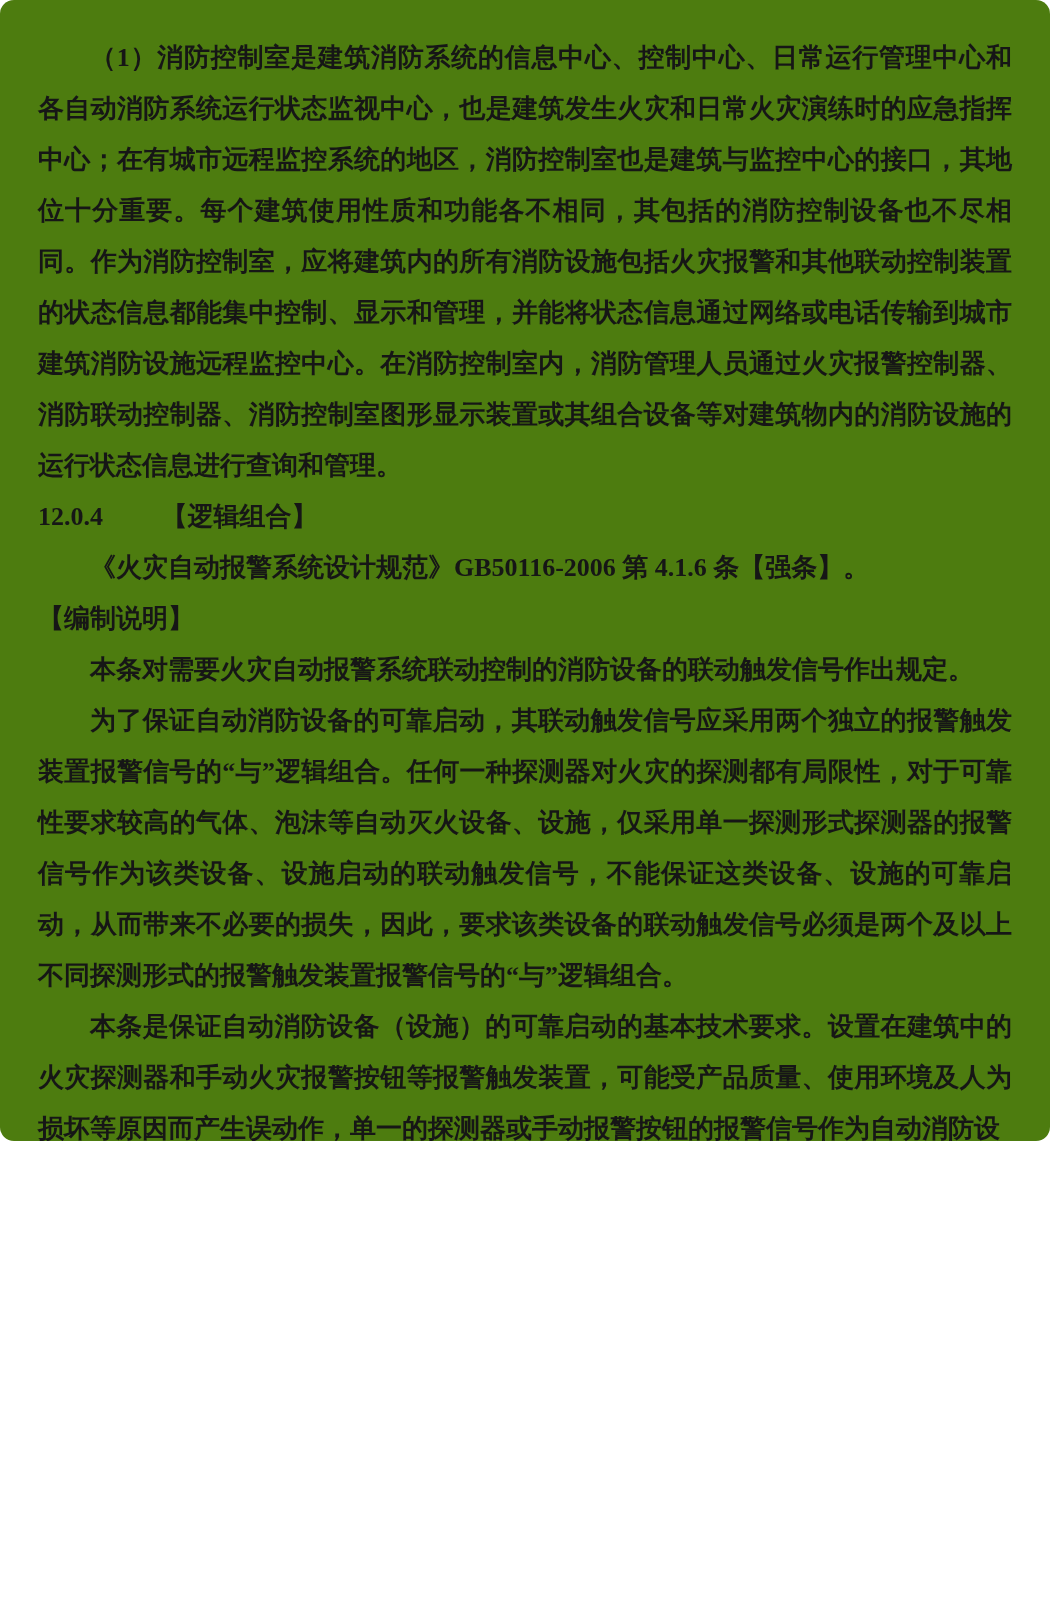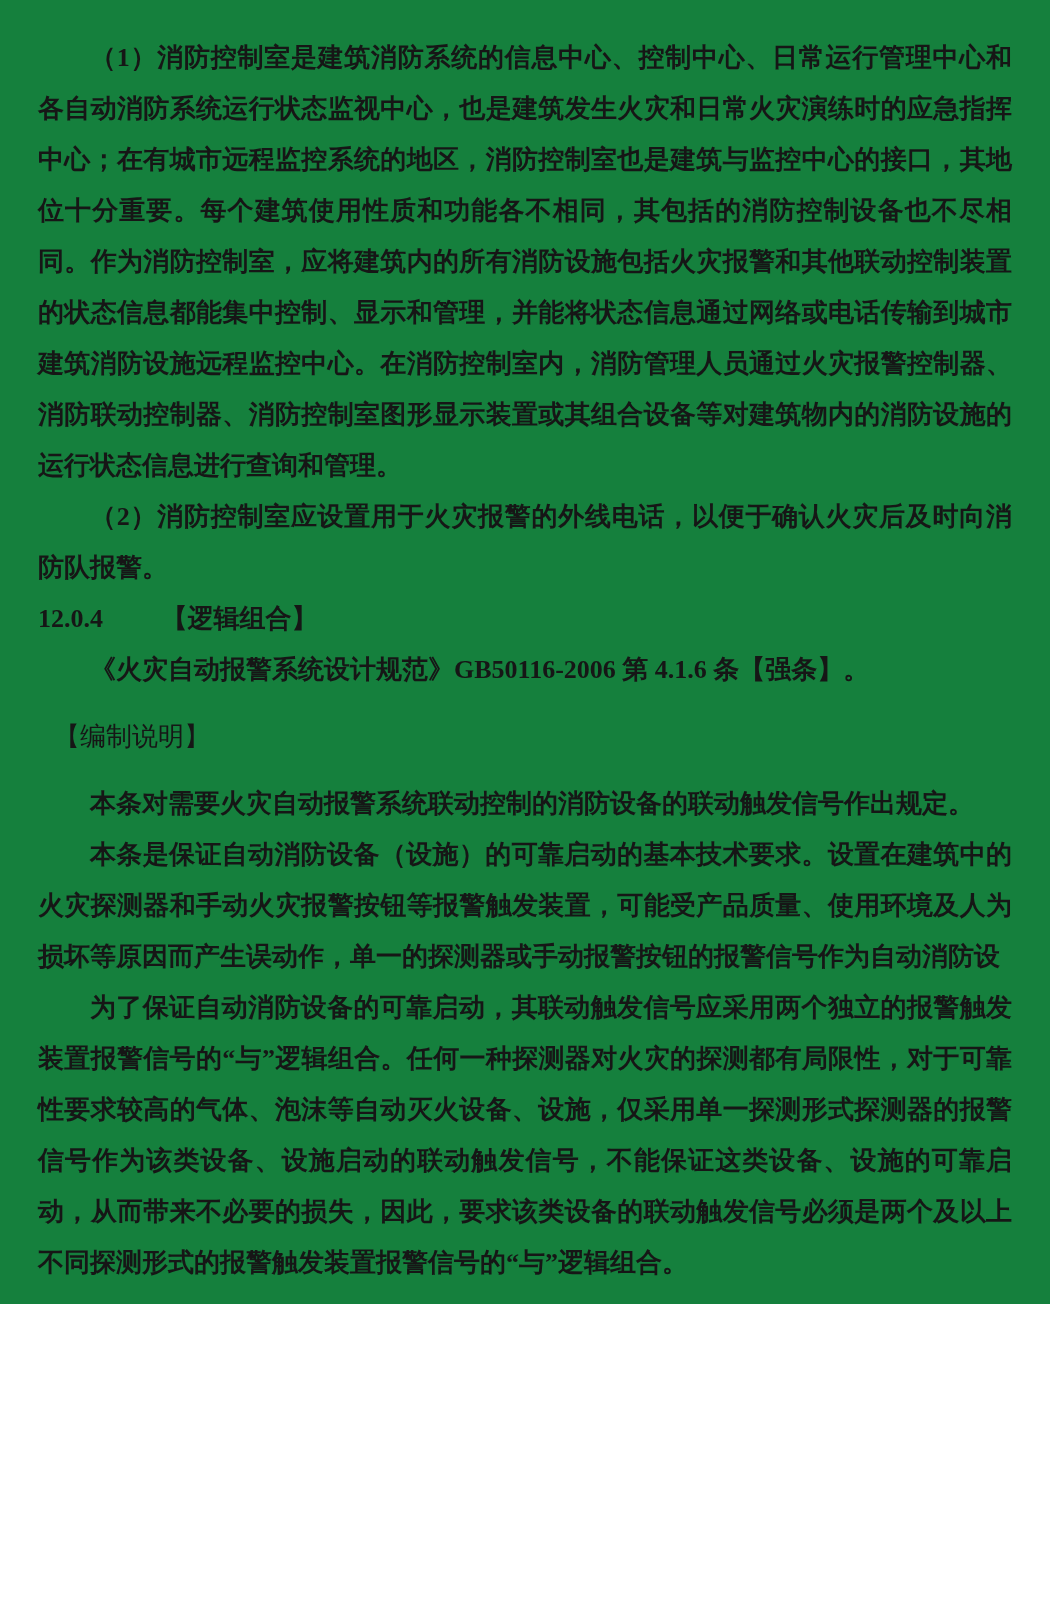--- a/index.html
+++ b/index.html
@@ -4,23 +4,24 @@
 <style>
   * { box-sizing: border-box; }
   html, body { margin: 0; padding: 0; }
   body {
     width: 1050px; height: 1600px;
     background: #ffffff;
     font-family: "Liberation Serif", "DejaVu Serif", serif;
   }
   .page {
     position: relative;
-    width: 1050px; height: 1304px;
-    background: #15803d;
+    width: 1050px; height: 1141px;
+    background: #4d7c0f;
     overflow: hidden;
+    border-radius: 14px;
   }
   .text-block {
     position: absolute;
     left: 38px; top: 32px;
     width: 974px;
   }
   .para {
     margin: 0;
     font-family: "Liberation Serif", "DejaVu Serif", serif;
     font-weight: bold;
@@ -40,23 +41,23 @@
     text-indent: 0;
   }
   .sec-num {
     font-family: "Liberation Serif", "DejaVu Serif", serif;
     margin-right: 52px;
   }
   .sec-title {
     font-family: "Liberation Sans", "DejaVu Sans", sans-serif;
   }
   .sub-heading {
-    margin: 16px;
+    margin: 0;
     font-family: "Liberation Sans", "DejaVu Sans", sans-serif;
-    font-weight: normal;
+    font-weight: bold;
     font-size: 26px;
     line-height: 51px;
     color: #161616;
     text-indent: 0;
   }
   .watermark {
     position: absolute;
     top: 1522px;
     right: 30px;
     height: 48px;
@@ -85,37 +86,36 @@
   }
 </style>
 </head>
 <body>
 
 <div class="page">
 
   <div class="text-block">
     <p class="para">（1）消防控制室是建筑消防系统的信息中心、控制中心、日常运行管理中心和各自动消防系统运行状态监视中心，也是建筑发生火灾和日常火灾演练时的应急指挥中心；在有城市远程监控系统的地区，消防控制室也是建筑与监控中心的接口，其地位十分重要。每个建筑使用性质和功能各不相同，其包括的消防控制设备也不尽相同。作为消防控制室，应将建筑内的所有消防设施包括火灾报警和其他联动控制装置的状态信息都能集中控制、显示和管理，并能将状态信息通过网络或电话传输到城市建筑消防设施远程监控中心。在消防控制室内，消防管理人员通过火灾报警控制器、消防联动控制器、消防控制室图形显示装置或其组合设备等对建筑物内的消防设施的运行状态信息进行查询和管理。</p>
 
-    <p class="para">（2）消防控制室应设置用于火灾报警的外线电话，以便于确认火灾后及时向消防队报警。</p>
 
 
     <p class="sec-heading">
       <span class="sec-num">12.0.4</span>
       <span class="sec-title">【逻辑组合】</span>
     </p>
 
     <p class="para">《火灾自动报警系统设计规范》GB50116-2006 第 4.1.6 条【强条】。</p>
 
     <p class="sub-heading">【编制说明】</p>
 
     <p class="para">本条对需要火灾自动报警系统联动控制的消防设备的联动触发信号作出规定。</p>
 
+    <p class="para">为了保证自动消防设备的可靠启动，其联动触发信号应采用两个独立的报警触发装置报警信号的“与”逻辑组合。任何一种探测器对火灾的探测都有局限性，对于可靠性要求较高的气体、泡沫等自动灭火设备、设施，仅采用单一探测形式探测器的报警信号作为该类设备、设施启动的联动触发信号，不能保证这类设备、设施的可靠启动，从而带来不必要的损失，因此，要求该类设备的联动触发信号必须是两个及以上不同探测形式的报警触发装置报警信号的“与”逻辑组合。</p>
+
     <p class="para">本条是保证自动消防设备（设施）的可靠启动的基本技术要求。设置在建筑中的火灾探测器和手动火灾报警按钮等报警触发装置，可能受产品质量、使用环境及人为损坏等原因而产生误动作，单一的探测器或手动报警按钮的报警信号作为自动消防设</p>
-
-    <p class="para">为了保证自动消防设备的可靠启动，其联动触发信号应采用两个独立的报警触发装置报警信号的“与”逻辑组合。任何一种探测器对火灾的探测都有局限性，对于可靠性要求较高的气体、泡沫等自动灭火设备、设施，仅采用单一探测形式探测器的报警信号作为该类设备、设施启动的联动触发信号，不能保证这类设备、设施的可靠启动，从而带来不必要的损失，因此，要求该类设备的联动触发信号必须是两个及以上不同探测形式的报警触发装置报警信号的“与”逻辑组合。</p>
   </div>
 
   <div class="watermark">
     <span class="wm-icon">
       <svg width="54" height="46" viewBox="0 0 54 46" xmlns="http://www.w3.org/2000/svg">
         <ellipse cx="18" cy="16" rx="14.5" ry="12.5" fill="#ffffff" stroke="#c2c2c2" stroke-width="2"></ellipse>
         <path d="M11 27 L7.5 36 L18 28.5 Z" fill="#ffffff" stroke="#c2c2c2" stroke-width="1.5" stroke-linejoin="round"></path>
         <circle cx="12.5" cy="13" r="1.9" fill="#c2c2c2"></circle>
         <circle cx="23.5" cy="13" r="1.9" fill="#c2c2c2"></circle>
         <ellipse cx="38.5" cy="27" rx="11.5" ry="9.5" fill="#ffffff" stroke="#c2c2c2" stroke-width="2"></ellipse>

